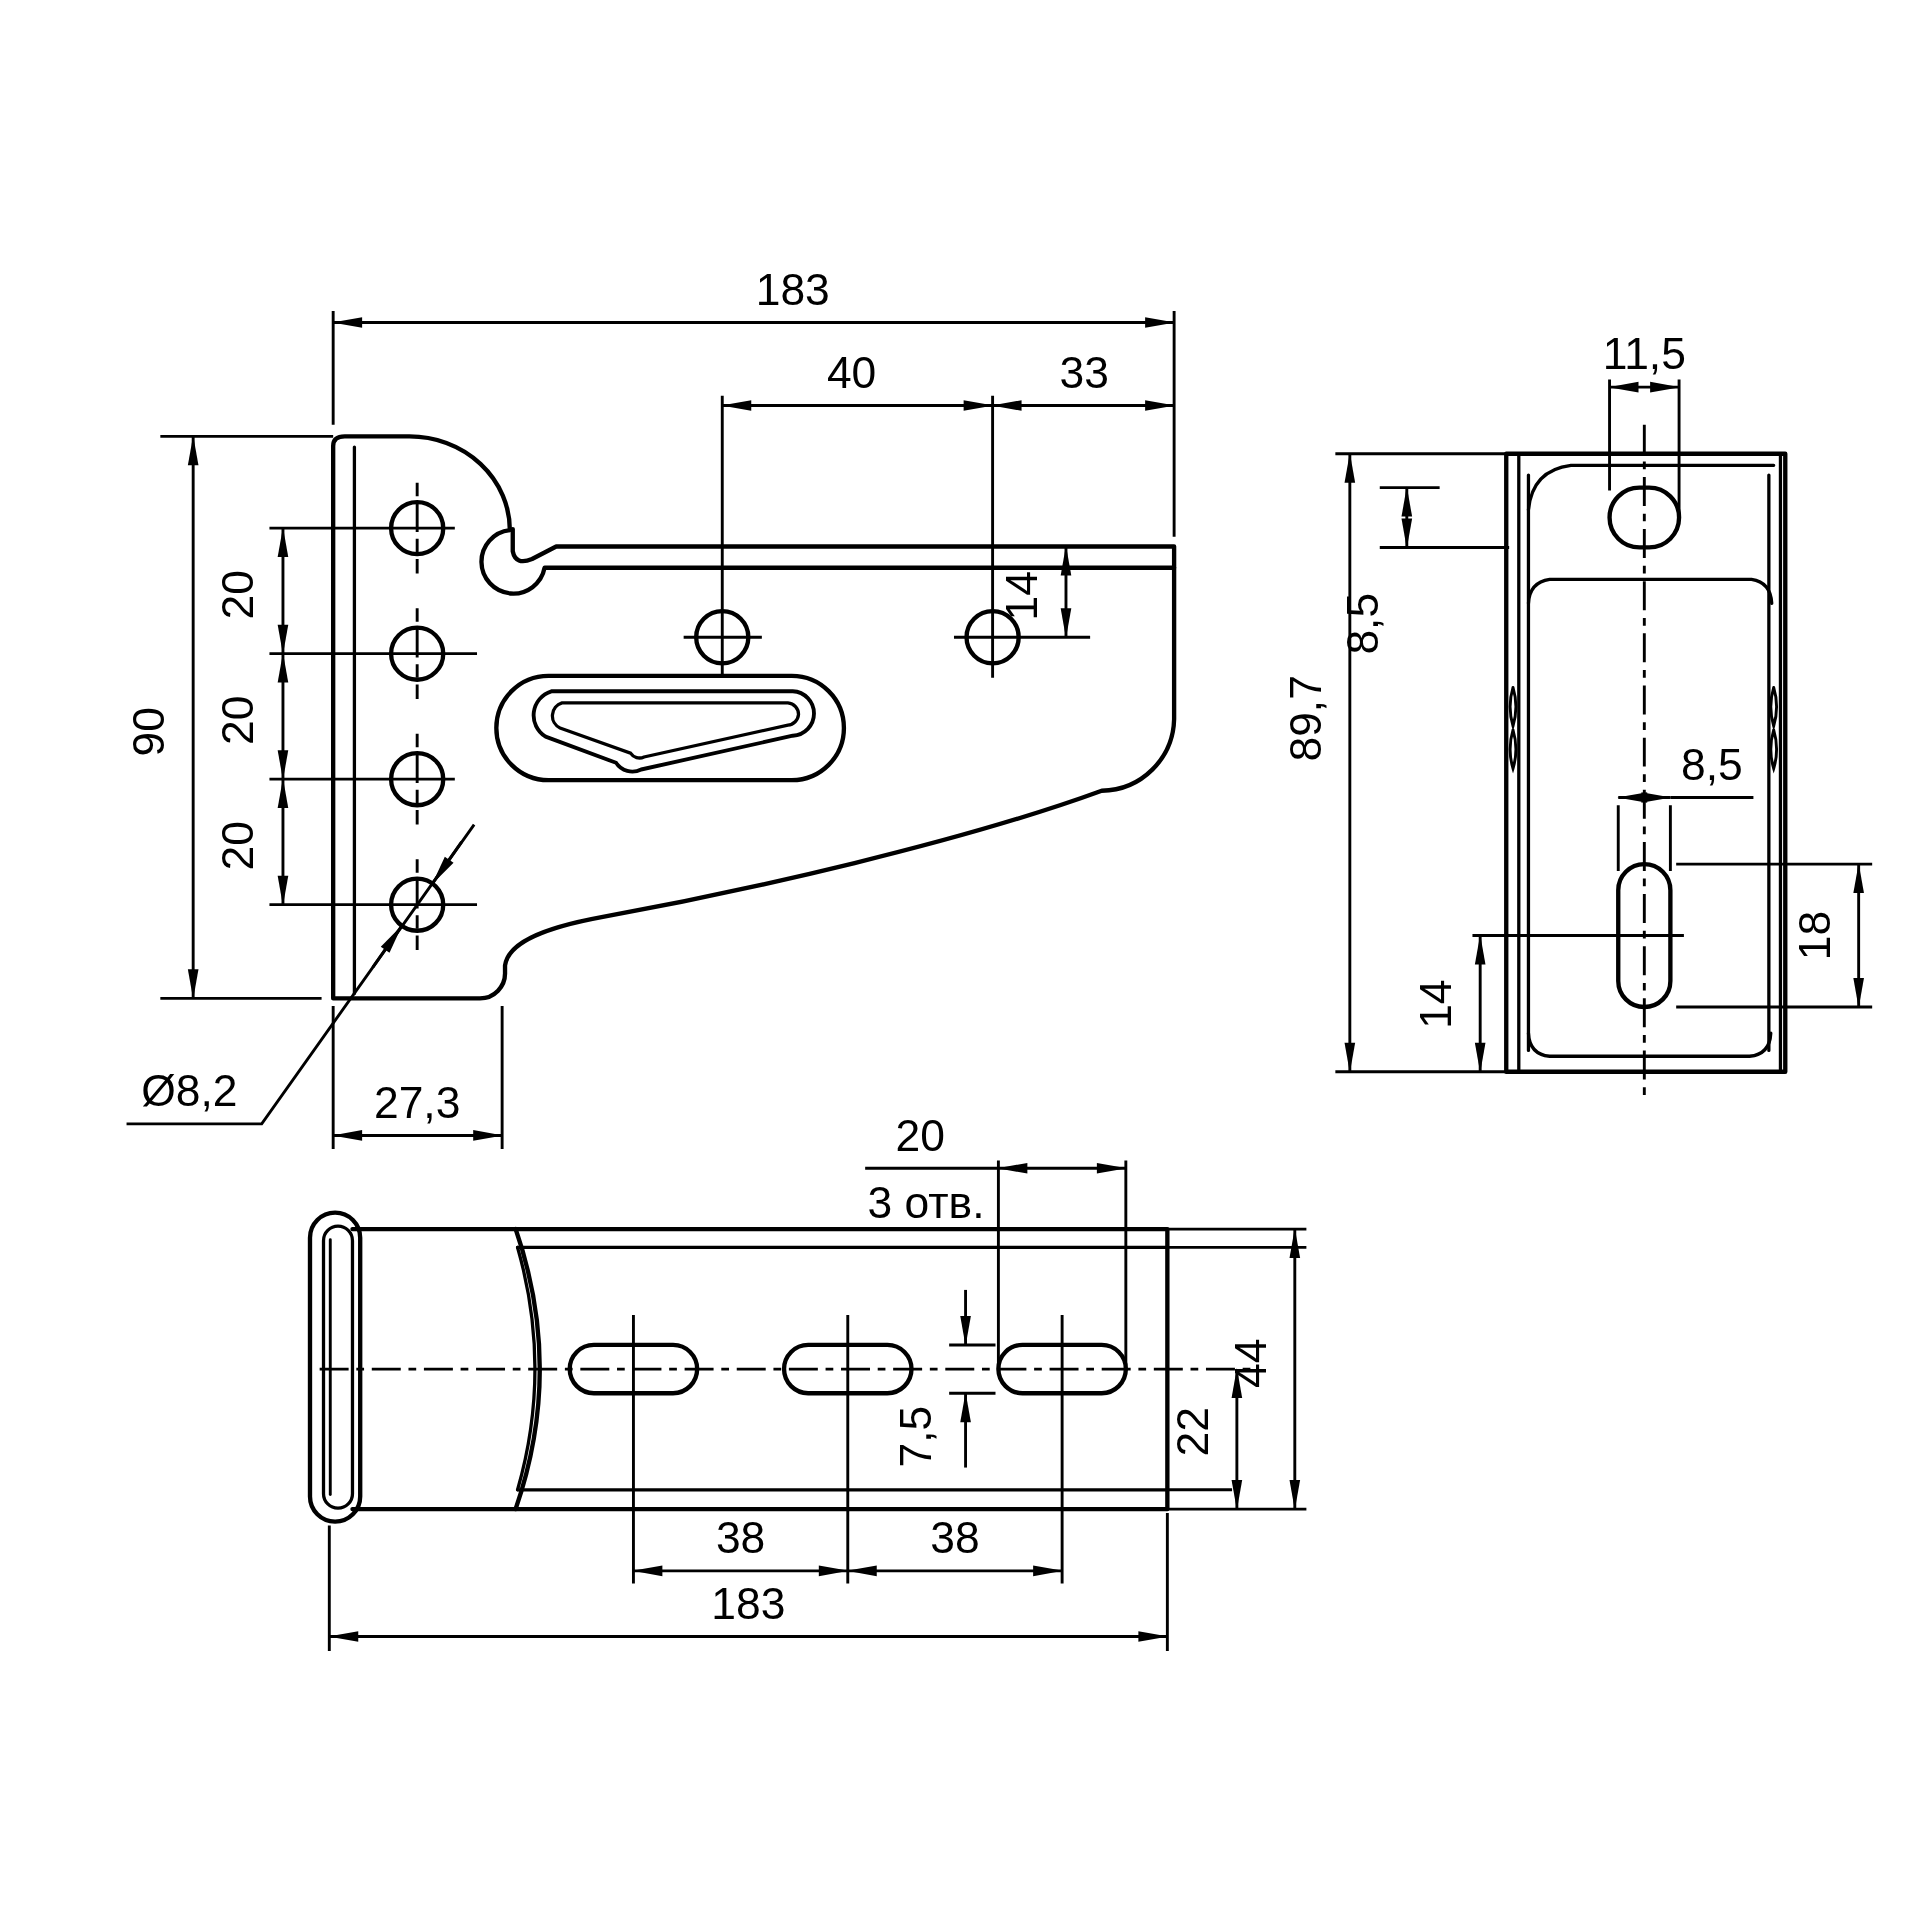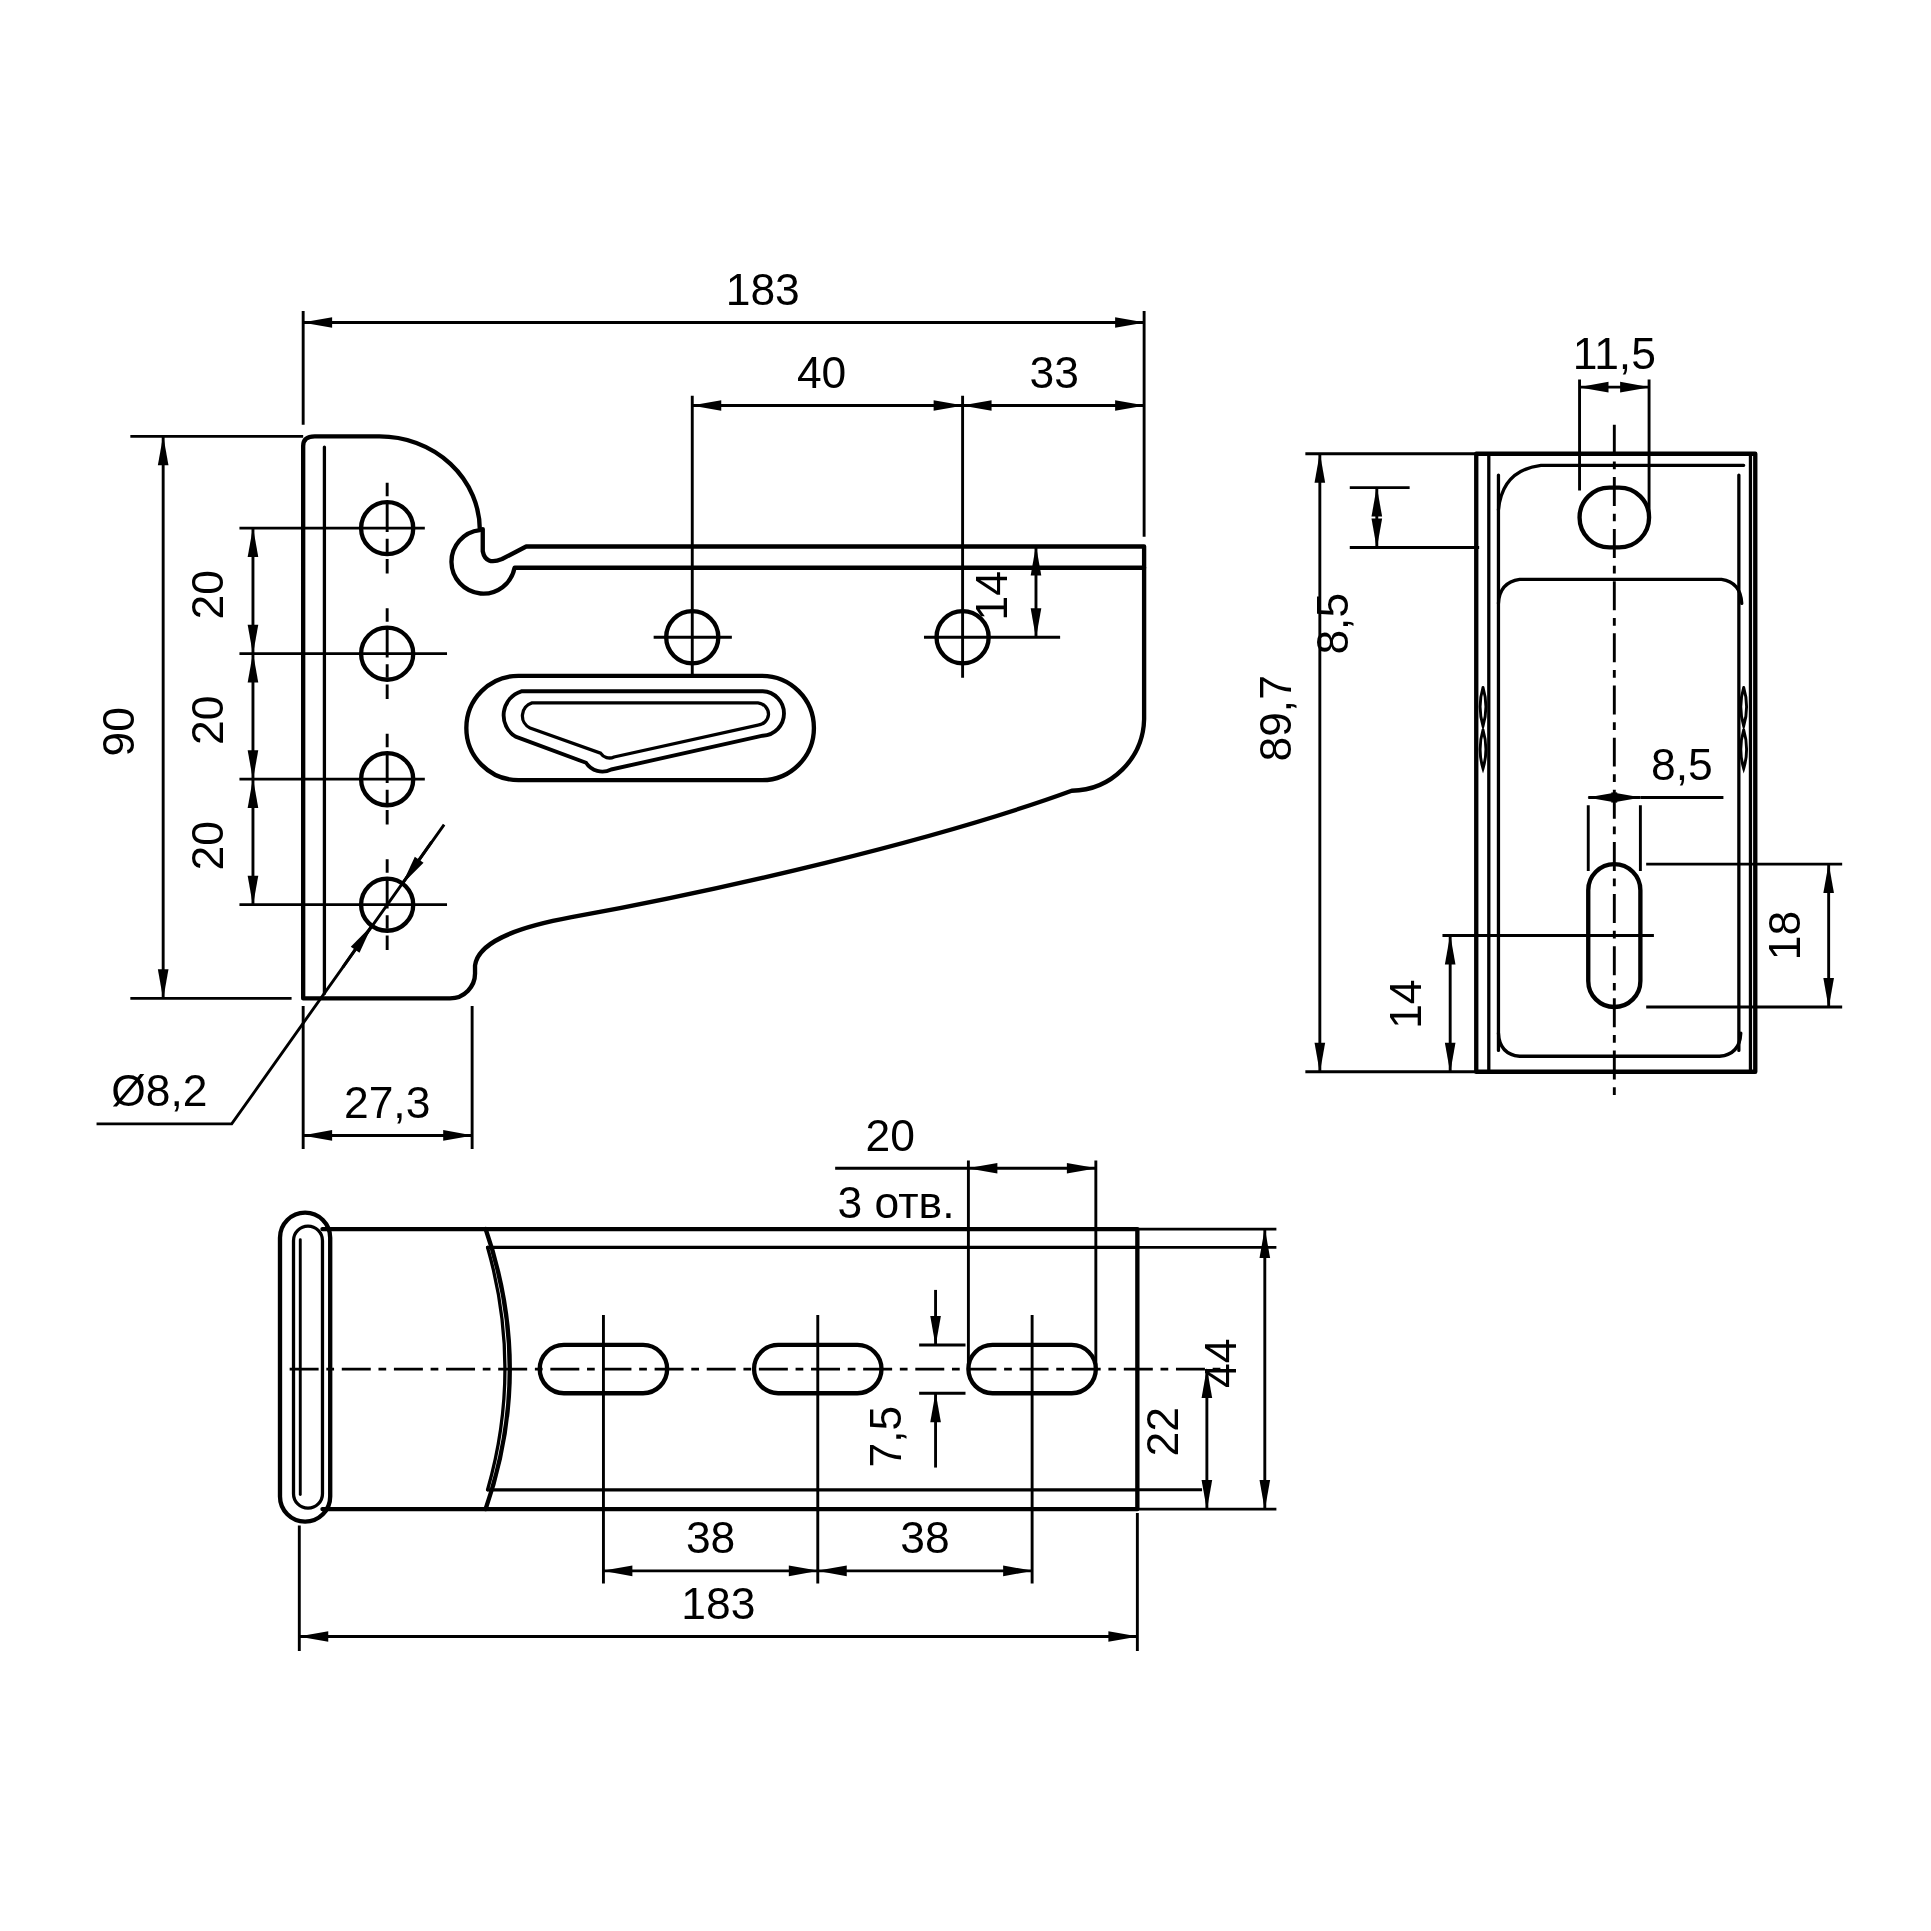--- a/index.html
+++ b/index.html
@@ -1,16 +1,16 @@
 <!DOCTYPE html>
 <html><head>
 <meta charset="utf-8">
 <style>
   html,body{margin:0;padding:0;background:#ffffff;}
-  #sheet{width:1688px;height:1931px;position:relative;background:#ffffff;}
+  #sheet{width:1688px;height:1931px;position:relative;background:#ffffff;padding-left:30px;}
   svg{display:block;}
   svg text{
     font-family:"Liberation Sans","DejaVu Sans",sans-serif;
     font-size:46px;
     fill:#000000;
   }
   .outline{stroke:#000;stroke-width:4.5;fill:none;stroke-linecap:round;stroke-linejoin:round;}
   .inner{stroke:#000;stroke-width:3.4;fill:none;stroke-linecap:round;}
   .dim{stroke:#000;stroke-width:3;fill:none;stroke-linecap:butt;}
   .cl{stroke:#000;stroke-width:3;fill:none;stroke-dasharray:30 8 8 8;}

